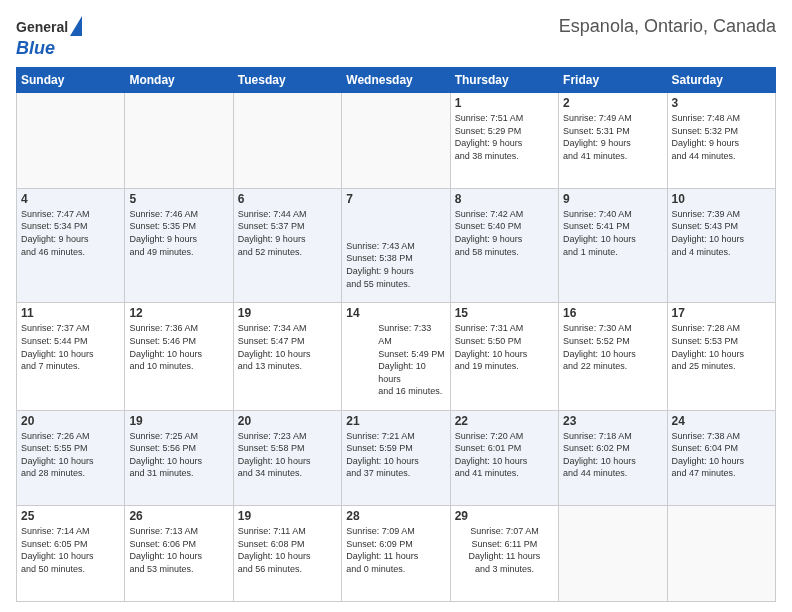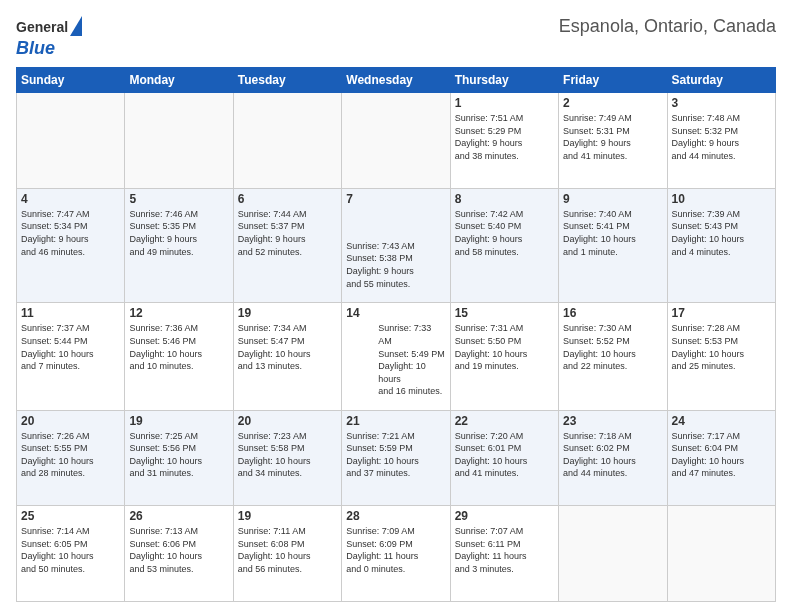--- a/index.html
+++ b/index.html
@@ -302,21 +302,21 @@
           </td>
           <td>
             <span class="day-number">23</span>
             <div class="day-info" style="white-space: pre-line;">Sunrise: 7:18 AM
 Sunset: 6:02 PM
 Daylight: 10 hours
 and 44 minutes.</div>
           </td>
           <td>
             <span class="day-number">24</span>
-            <div class="day-info" style="white-space: pre-line;">Sunrise: 7:17 AM
+            <div class="day-info" style="white-space: pre-line;">Sunrise: 7:38 AM
 Sunset: 6:04 PM
 Daylight: 10 hours
 and 47 minutes.</div>
           </td>
         </tr>
         <tr>
           <td>
             <span class="day-number">25</span>
             <div class="day-info" style="white-space: pre-line;">Sunrise: 7:14 AM
 Sunset: 6:05 PM
@@ -339,21 +339,21 @@
           </td>
           <td>
             <span class="day-number">28</span>
             <div class="day-info" style="white-space: pre-line;">Sunrise: 7:09 AM
 Sunset: 6:09 PM
 Daylight: 11 hours
 and 0 minutes.</div>
           </td>
           <td>
             <span class="day-number">29</span>
-            <div class="day-info" style="white-space: pre-line;">Sunrise: 7:07 AM
+            <div class="day-info" style="white-space: pre-line; text-align: center;">Sunrise: 7:07 AM
 Sunset: 6:11 PM
 Daylight: 11 hours
 and 3 minutes.</div>
           </td>
           <td class="empty-cell"></td>
           <td class="empty-cell"></td>
         </tr>
       </tbody>
   </table>
 </div>

